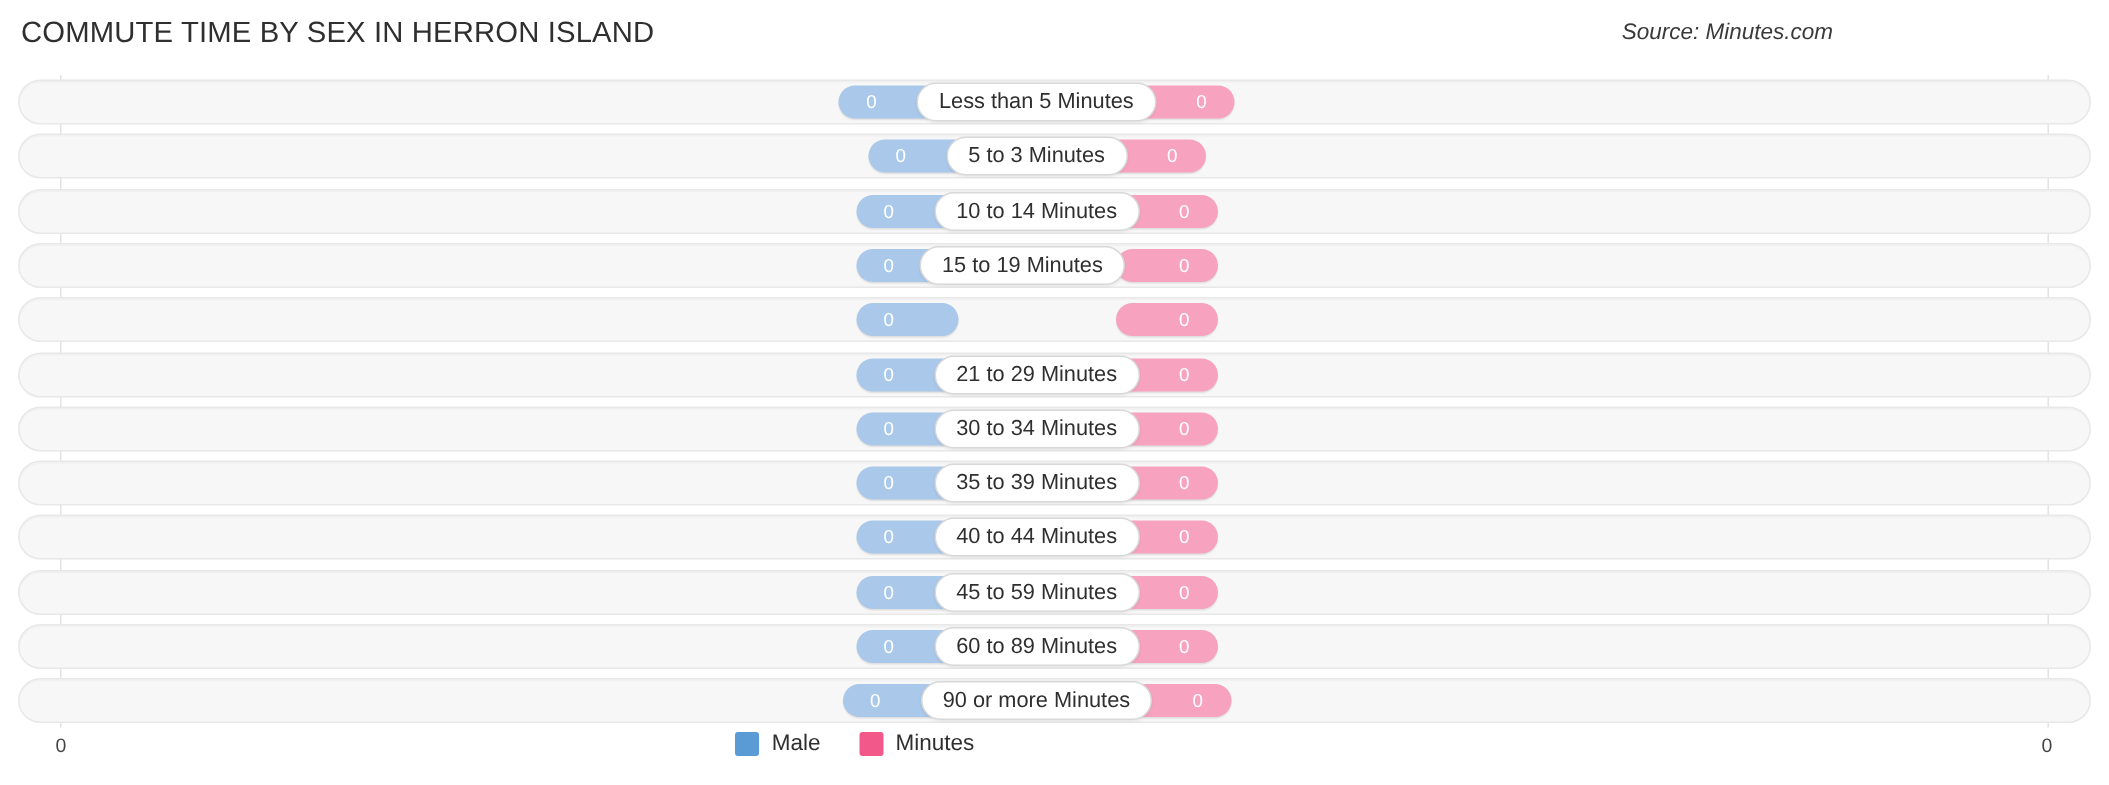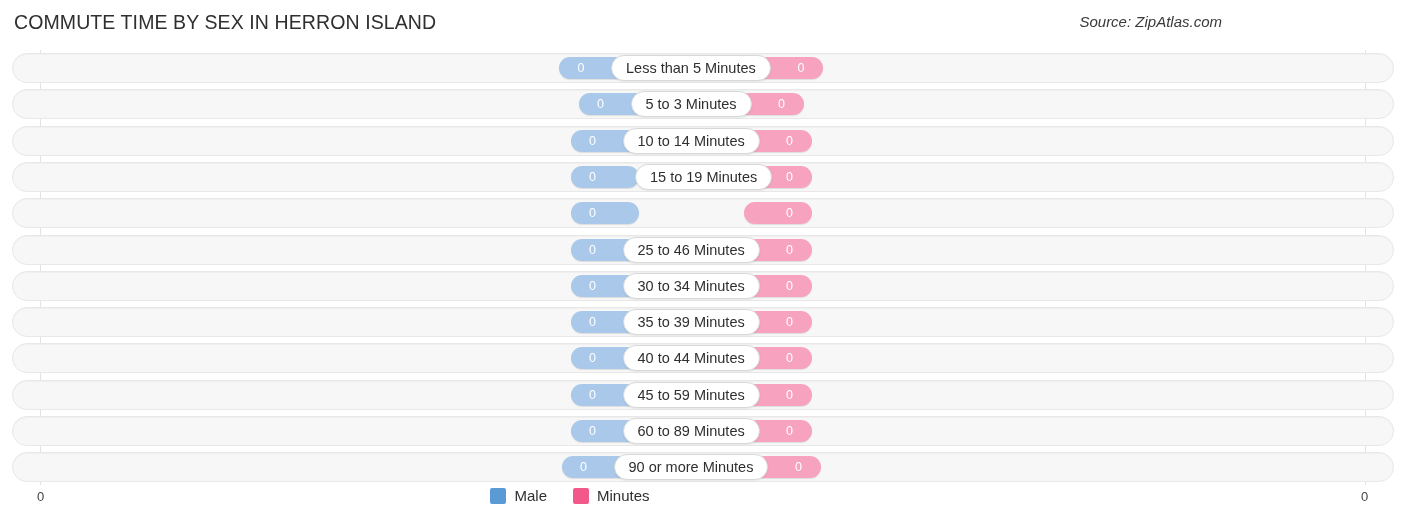--- a/index.html
+++ b/index.html
@@ -166,21 +166,21 @@
   .legend-label {
     font-size: 15px;
     color: #2f2f2f;
   }
 </style>
 </head>
 <body>
 
 <div id="chart-header">
   <div id="chart-title">COMMUTE TIME BY SEX IN HERRON ISLAND</div>
-  <div id="chart-source">Source: ZipAtlas.com</div>
+  <div id="chart-source">Source: Minutes.com</div>
 </div>
 
 <div id="plot-area">
   <div class="gridline" id="gridline-left"></div>
   <div class="gridline" id="gridline-right"></div>
   <div id="rows-container">
       <div class="bar-row" style="top: 3px;">
         <div class="row-track"></div>
         <div class="bar-male" style="left: 547px; width: 68px;"></div>
         <div class="bar-female" style="left: 743px; width: 68px;"></div>
@@ -203,36 +203,36 @@
         <div class="bar-value value-male" style="left: 560.5px;">0</div>
         <div class="bar-value value-female" style="left: 757.5px;">0</div>
         <div class="row-label" style="left: 610.5px;">10 to 14 Minutes</div>
       </div>
       <div class="bar-row" style="top: 111.9px;">
         <div class="row-track"></div>
         <div class="bar-male" style="left: 558.5px; width: 68px;"></div>
         <div class="bar-female" style="left: 731.5px; width: 68px;"></div>
         <div class="bar-value value-male" style="left: 560.5px;">0</div>
         <div class="bar-value value-female" style="left: 757.5px;">0</div>
-        <div class="row-label" style="left: 623px;">15 to 19 Minutes</div>
+        <div class="row-label" style="left: 601px;">15 to 19 Minutes</div>
       </div>
       <div class="bar-row" style="top: 148.2px;">
         <div class="row-track"></div>
         <div class="bar-male" style="left: 558.5px; width: 68px;"></div>
         <div class="bar-female" style="left: 731.5px; width: 68px;"></div>
         <div class="bar-value value-male" style="left: 560.5px;">0</div>
         <div class="bar-value value-female" style="left: 757.5px;">0</div>
       </div>
       <div class="bar-row" style="top: 184.5px;">
         <div class="row-track"></div>
         <div class="bar-male" style="left: 558.5px; width: 68px;"></div>
         <div class="bar-female" style="left: 731.5px; width: 68px;"></div>
         <div class="bar-value value-male" style="left: 560.5px;">0</div>
         <div class="bar-value value-female" style="left: 757.5px;">0</div>
-        <div class="row-label" style="left: 610.5px;">25 to 46 Minutes</div>
+        <div class="row-label" style="left: 610.5px;">21 to 29 Minutes</div>
       </div>
       <div class="bar-row" style="top: 220.8px;">
         <div class="row-track"></div>
         <div class="bar-male" style="left: 558.5px; width: 68px;"></div>
         <div class="bar-female" style="left: 731.5px; width: 68px;"></div>
         <div class="bar-value value-male" style="left: 560.5px;">0</div>
         <div class="bar-value value-female" style="left: 757.5px;">0</div>
         <div class="row-label" style="left: 610.5px;">30 to 34 Minutes</div>
       </div>
       <div class="bar-row" style="top: 257.1px;">

